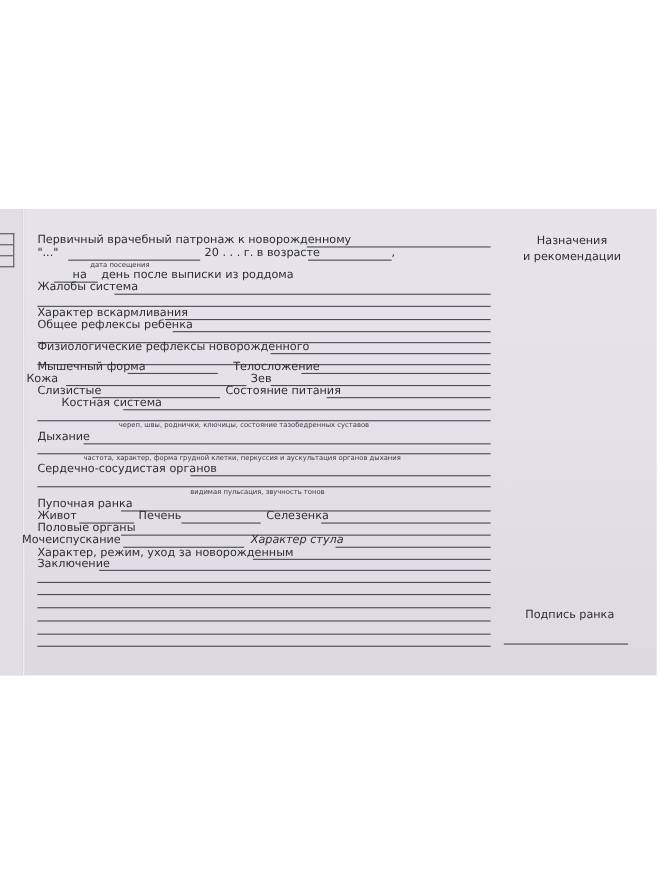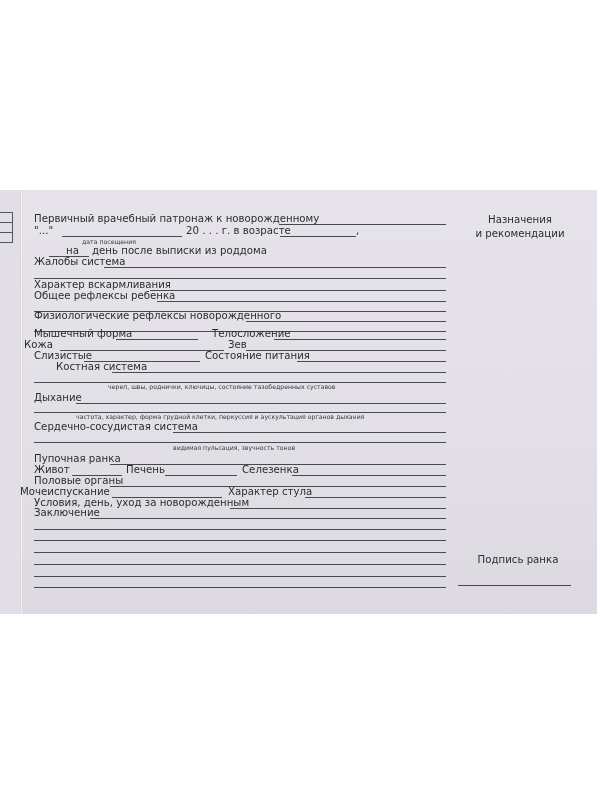--- a/index.html
+++ b/index.html
@@ -87,44 +87,44 @@
 <div class="t" style="left:34px;top:361px;margin-left:22px;">Костная система</div>
 <div class="ln" style="left:112px;top:372px;width:334px;"></div>
 <div class="ln" style="left:34px;top:382px;width:412px;"></div>
 <div class="s" style="left:108px;top:383px;">череп, швы, роднички, ключицы, состояние тазобедренных суставов</div>
 
 <div class="t" style="left:34px;top:392px;">Дыхание</div>
 <div class="ln" style="left:76px;top:403px;width:370px;"></div>
 <div class="ln" style="left:34px;top:412px;width:412px;"></div>
 <div class="s" style="left:76px;top:413px;">частота, характер, форма грудной клетки, перкуссия и аускультация органов дыхания</div>
 
-<div class="t" style="left:34px;top:421px;">Сердечно-сосудистая система</div>
+<div class="t" style="left:34px;top:421px;">Сердечно-сосудистая органов</div>
 <div class="ln" style="left:173px;top:432px;width:273px;"></div>
 <div class="ln" style="left:34px;top:442px;width:412px;"></div>
 <div class="s" style="left:173px;top:444px;">видимая пульсация, звучность тонов</div>
 
 <div class="t" style="left:34px;top:453px;">Пупочная ранка</div>
 <div class="ln" style="left:110px;top:464px;width:336px;"></div>
 
 <div class="t" style="left:34px;top:464px;">Живот</div>
 <div class="ln" style="left:72px;top:475px;width:50px;"></div>
 <div class="t" style="left:126px;top:464px;">Печень</div>
 <div class="ln" style="left:165px;top:475px;width:72px;"></div>
 <div class="t" style="left:242px;top:464px;">Селезенка</div>
 <div class="ln" style="left:292px;top:475px;width:154px;"></div>
 
 <div class="t" style="left:34px;top:475px;">Половые органы</div>
 <div class="ln" style="left:110px;top:486px;width:336px;"></div>
 
 <div class="t" style="left:20px;top:486px;">Мочеиспускание</div>
 <div class="ln" style="left:112px;top:497px;width:110px;"></div>
-<div class="t" style="left:228px;top:486px;">Характер стула</div>
+<div class="t" style="left:228px;top:486px;font-style:italic;">Характер стула</div>
 <div class="ln" style="left:305px;top:497px;width:141px;"></div>
 
-<div class="t" style="left:34px;top:497px;">Условия, день, уход за новорожденным</div>
+<div class="t" style="left:34px;top:497px;">Характер, режим, уход за новорожденным</div>
 <div class="ln" style="left:230px;top:508px;width:216px;"></div>
 
 <div class="t" style="left:34px;top:507px;">Заключение</div>
 <div class="ln" style="left:90px;top:518px;width:356px;"></div>
 <div class="ln" style="left:34px;top:529px;width:412px;"></div>
 <div class="ln" style="left:34px;top:540px;width:412px;"></div>
 <div class="ln" style="left:34px;top:552px;width:412px;"></div>
 <div class="ln" style="left:34px;top:564px;width:412px;"></div>
 <div class="ln" style="left:34px;top:576px;width:412px;"></div>
 <div class="ln" style="left:34px;top:587px;width:412px;"></div>

